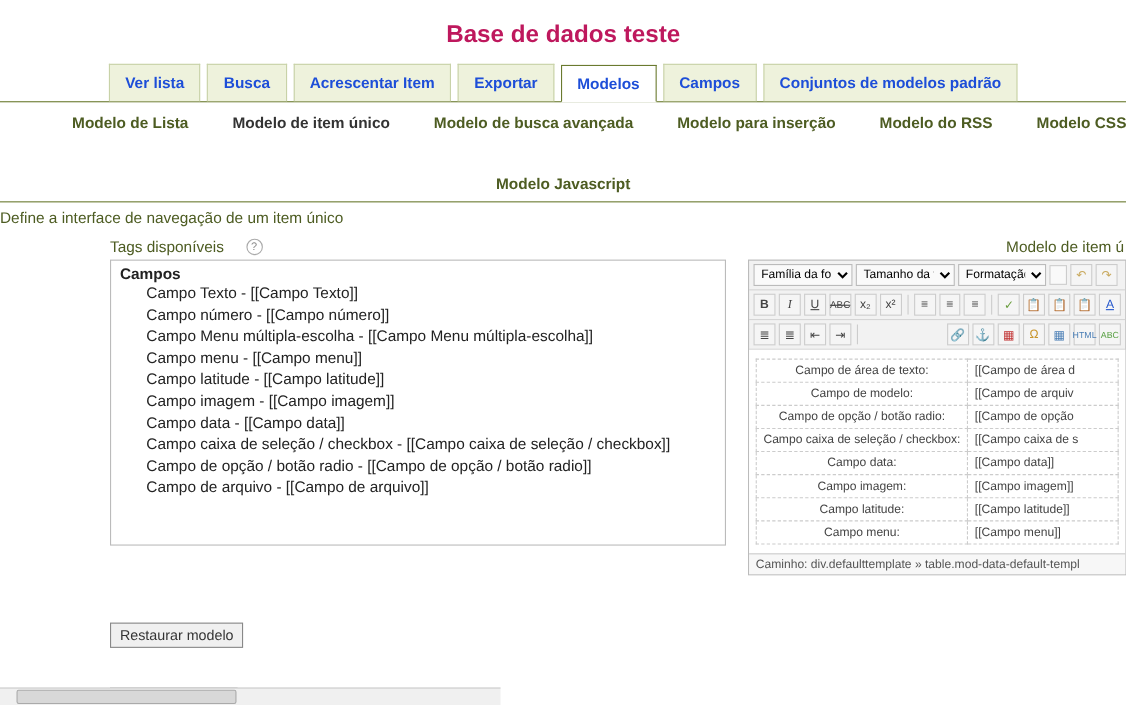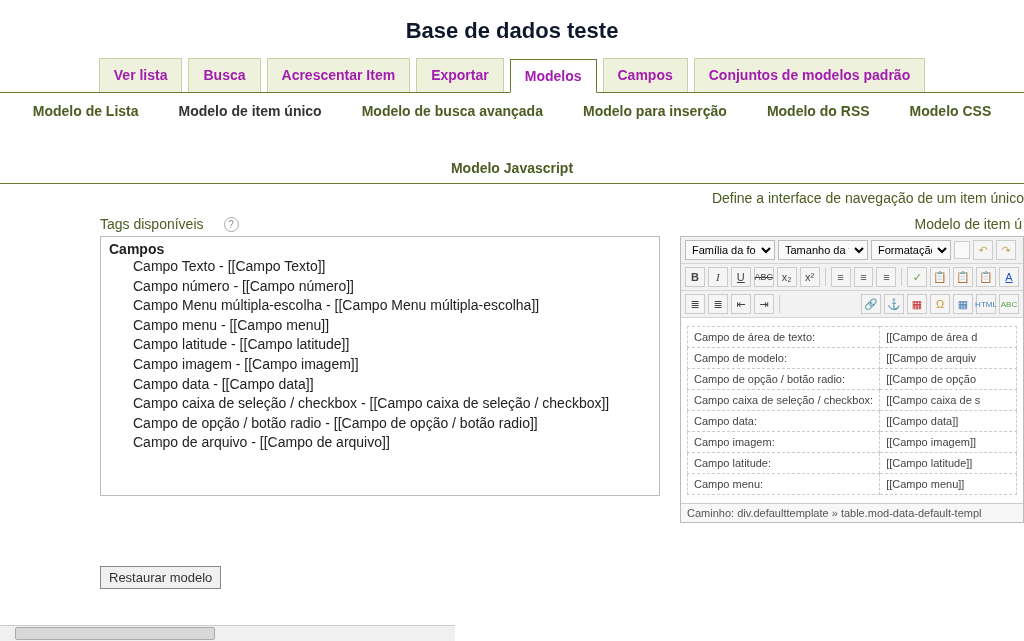--- a/index.html
+++ b/index.html
@@ -1,29 +1,29 @@
 <!DOCTYPE html>
 <html><head>
 <meta charset="utf-8">
 <style>
 * { box-sizing: border-box; margin: 0; padding: 0; }
 body { font-family: Verdana, Arial, sans-serif; background: #ffffff; color: #333; overflow: hidden; width: 1024px; height: 641px; position: relative; }
 
-.page-title { text-align: center; font-size: 22px; font-weight: bold; color: #0f172a; padding: 18px 0 14px; }
+.page-title { text-align: center; font-size: 22px; font-weight: bold; color: #be185d; padding: 18px 0 14px; }
 
 .tabs-row1 { display: flex; justify-content: center; gap: 6px; border-bottom: 1px solid #6a7a2f; }
-.tab1 { background: #eef2dc; color: #a21caf; font-size: 14px; font-weight: bold; padding: 8px 14px; border: 1px solid #c8d2a8; border-bottom: none; cursor: pointer; }
+.tab1 { background: #eef2dc; color: #1d4ed8; font-size: 14px; font-weight: bold; padding: 8px 14px; border: 1px solid #c8d2a8; border-bottom: none; cursor: pointer; }
 .tab1.active { background: #ffffff; border: 1px solid #6a7a2f; border-bottom: 1px solid #fff; position: relative; top: 1px; }
 
-.tabs-row2 { display: flex; justify-content: center; flex-wrap: wrap; gap: 40px; padding: 10px 0 6px; border-bottom: 1px solid #6a7a2f; }
+.tabs-row2 { display: flex; justify-content: flex-end; flex-wrap: wrap; gap: 40px; padding: 10px 0 6px; border-bottom: 1px solid #6a7a2f; }
 .tab2 { color: #4d5c22; font-size: 14px; font-weight: bold; cursor: pointer; white-space: nowrap; }
 .tab2.active { color: #333; }
 .tabs-row2-line2 { width: 100%; text-align: center; }
 
-.definition { text-align: right; color: #4d5c22; font-size: 14px; padding: 6px 0 10px; }
+.definition { text-align: left; color: #4d5c22; font-size: 14px; padding: 6px 0 10px; }
 
 .content { display: flex; padding: 0 0 0 100px; gap: 20px; }
 .left-col { width: 560px; }
 .right-col { flex: 1; min-width: 0; }
 
 .tags-label { color: #4d5c22; font-size: 14px; margin-bottom: 4px; display: flex; align-items: center; gap: 20px; }
 .help-icon { width: 15px; height: 15px; border: 1px solid #aaa; border-radius: 50%; color: #888; font-size: 10px; line-height: 13px; text-align: center; }
 
 .tag-box { border: 1px solid #bbb; height: 260px; overflow-y: scroll; padding: 4px 8px; font-size: 14px; position: relative; }
 .tag-box::-webkit-scrollbar { width: 16px; }
@@ -43,21 +43,21 @@
 .tb-blank { width: 16px; height: 18px; border: 1px solid #ccc; background: #f9f9f9; }
 .tb-btn { width: 20px; height: 20px; border: 1px solid #ccc; background: #f5f5f5; display: inline-flex; align-items: center; justify-content: center; font-size: 11px; cursor: pointer; color: #444; }
 .tb-btn.bold { font-weight: bold; }
 .tb-btn.italic { font-style: italic; font-family: serif; }
 .tb-btn.underline { text-decoration: underline; }
 .tb-btn.strike { text-decoration: line-through; font-size: 9px; }
 
 .editor-content { background: #fff; padding: 8px 6px 8px 6px; font-size: 11px; }
 .editor-table { width: 100%; border-collapse: collapse; }
 .editor-table td { border: 1px dashed #ccc; padding: 4px 6px; color: #444; white-space: nowrap; overflow: hidden; }
-.editor-table td.label-cell { width: 55%; }
+.editor-table td.label-cell { width: 55%; text-align: center; }
 .editor-path { font-size: 11px; color: #555; padding: 3px 6px; border-top: 1px solid #ccc; background: #f7f7f7; white-space: nowrap; overflow: hidden; }
 
 .btn { border: 1px solid #888; background: #f0f0f0; padding: 3px 8px; font-size: 13px; color: #333; cursor: pointer; font-family: Liberation Sans, sans-serif; margin-top: 60px; margin-bottom: 20px; display: inline-block; }
 
 .bottom-scroll { position: absolute; left: 0; bottom: 0; width: 455px; height: 16px; background: #f0f0f0; border-top: 1px solid #ccc; }
 .bottom-scroll-thumb { position: absolute; left: 15px; top: 1px; width: 200px; height: 13px; background: #d8d8d8; border: 1px solid #aaa; border-radius: 2px; }
 .sep { width: 1px; height: 18px; background: #ccc; margin: 0 2px; }
 </style>
 </head>
 <body>

